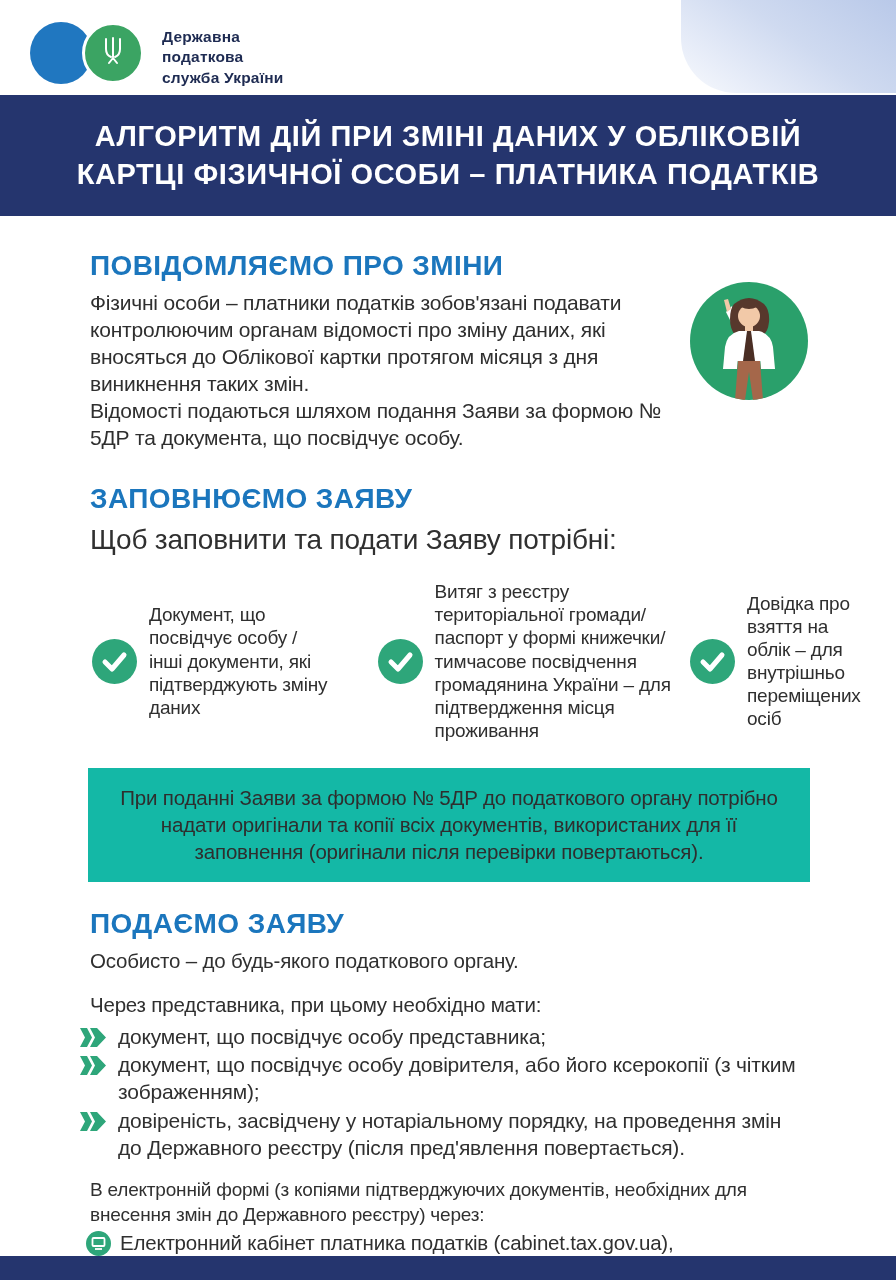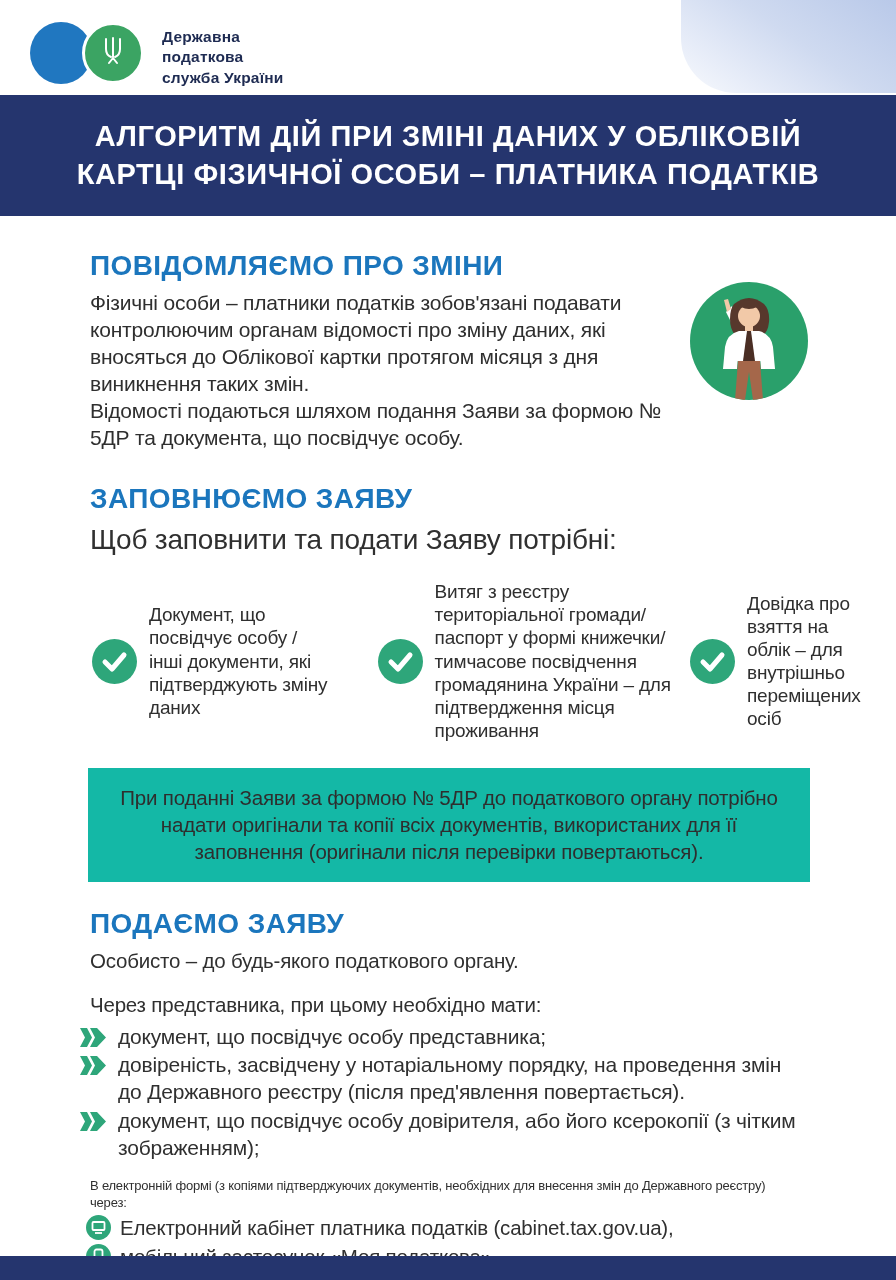--- a/index.html
+++ b/index.html
@@ -73,21 +73,21 @@
   }
 
   .sec3 { margin-top:26px; }
   .sec3 .sec-heading { margin-bottom:8px; }
   .sec3 .p { font-size:20.5px; line-height:1.3; letter-spacing:-0.2px; }
   .sec3 .p.gap { margin-top:17px; margin-bottom:4px; }
   .arrow-list { list-style:none; margin-left:-10px; }
   .arrow-list li { display:flex; align-items:flex-start; margin-top:1px; }
   .arrow-list .arrow-icon { flex:0 0 auto; width:28px; height:19px; margin:5px 10px 0 0; }
   .arrow-list .li-text { font-size:21px; line-height:1.3; letter-spacing:-0.2px; width:680px; }
-  .elec-intro { margin-top:17px; font-size:13px; line-height:1.3; letter-spacing:-0.2px; width:700px; }
+  .elec-intro { margin-top:17px; font-size:19px; line-height:1.3; letter-spacing:-0.2px; width:700px; }
   .elec-list { list-style:none; margin-left:-4px; }
   .elec-list li { display:flex; align-items:center; margin-top:3px; }
   .elec-list .dev-icon { flex:0 0 auto; width:25px; height:25px; margin-right:9px; }
   .elec-list .li-text { font-size:20.5px; line-height:1.25; letter-spacing:-0.2px; }
 
   .footer-bar {
     position:absolute; left:0; bottom:0; width:896px; height:24px; background:#25356e;
   }
 </style>
 </head>
@@ -219,30 +219,30 @@
         </span>
         <span class="li-text">документ, що посвідчує особу представника;</span>
       </li>
       <li>
         <span class="arrow-icon">
           <svg width="28" height="19" viewBox="0 0 28 19">
             <polygon points="0,0 7,0 12,9.5 7,19 0,19 5,9.5" fill="#2ea67a"></polygon>
             <polygon points="10,0 17,0 26,9.5 17,19 10,19 15,9.5" fill="#2ea67a"></polygon>
           </svg>
         </span>
-        <span class="li-text">довіреність, засвідчену у нотаріальному порядку, на проведення змін до Державного реєстру (після пред'явлення повертається).</span>
+        <span class="li-text">документ, що посвідчує особу довірителя, або його ксерокопії (з чітким зображенням);</span>
       </li>
       <li>
         <span class="arrow-icon">
           <svg width="28" height="19" viewBox="0 0 28 19">
             <polygon points="0,0 7,0 12,9.5 7,19 0,19 5,9.5" fill="#2ea67a"></polygon>
             <polygon points="10,0 17,0 26,9.5 17,19 10,19 15,9.5" fill="#2ea67a"></polygon>
           </svg>
         </span>
-        <span class="li-text">документ, що посвідчує особу довірителя, або його ксерокопії (з чітким зображенням);</span>
+        <span class="li-text">довіреність, засвідчену у нотаріальному порядку, на проведення змін до Державного реєстру (після пред'явлення повертається).</span>
       </li>
     </ul>
 
     <div class="elec-intro">В електронній формі (з копіями підтверджуючих документів, необхідних для внесення змін до Державного реєстру) через:</div>
     <ul class="elec-list">
       <li>
         <span class="dev-icon">
           <svg width="25" height="25" viewBox="0 0 25 25">
             <circle cx="12.5" cy="12.5" r="12.5" fill="#2ea67a"></circle>
             <rect x="6.5" y="7" width="12" height="8" rx="1" fill="none" stroke="#ffffff" stroke-width="1.8"></rect>

